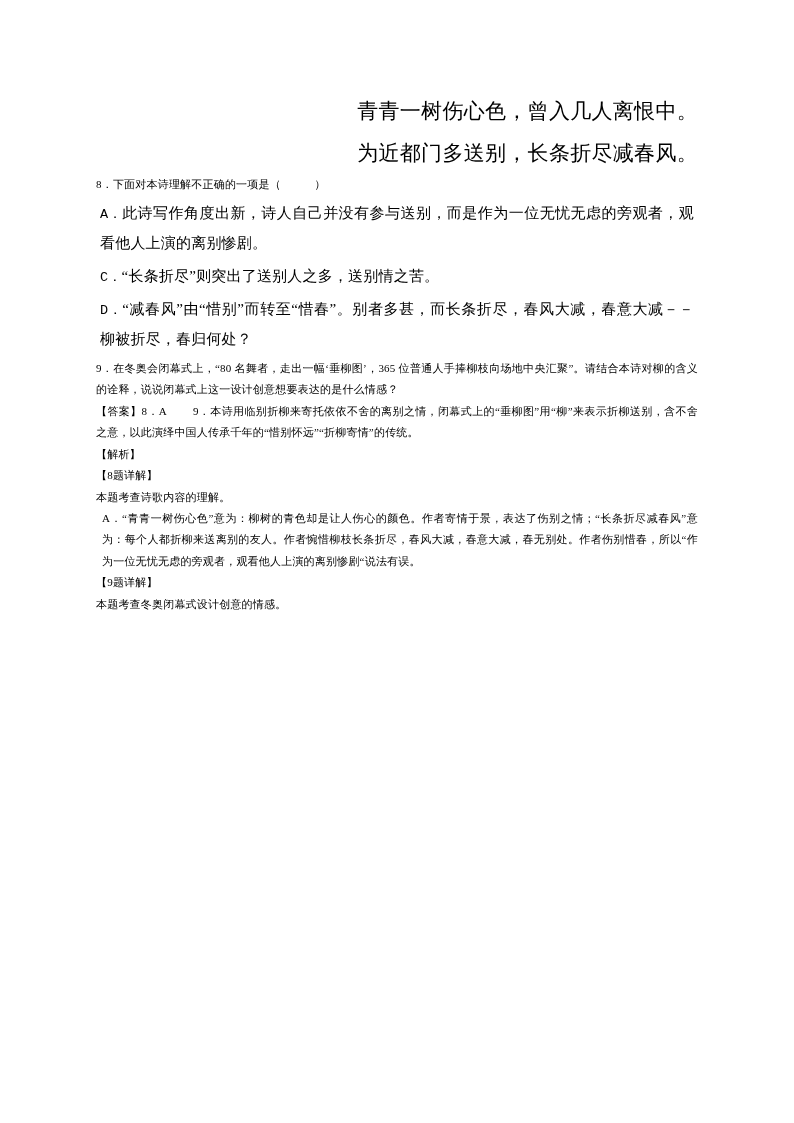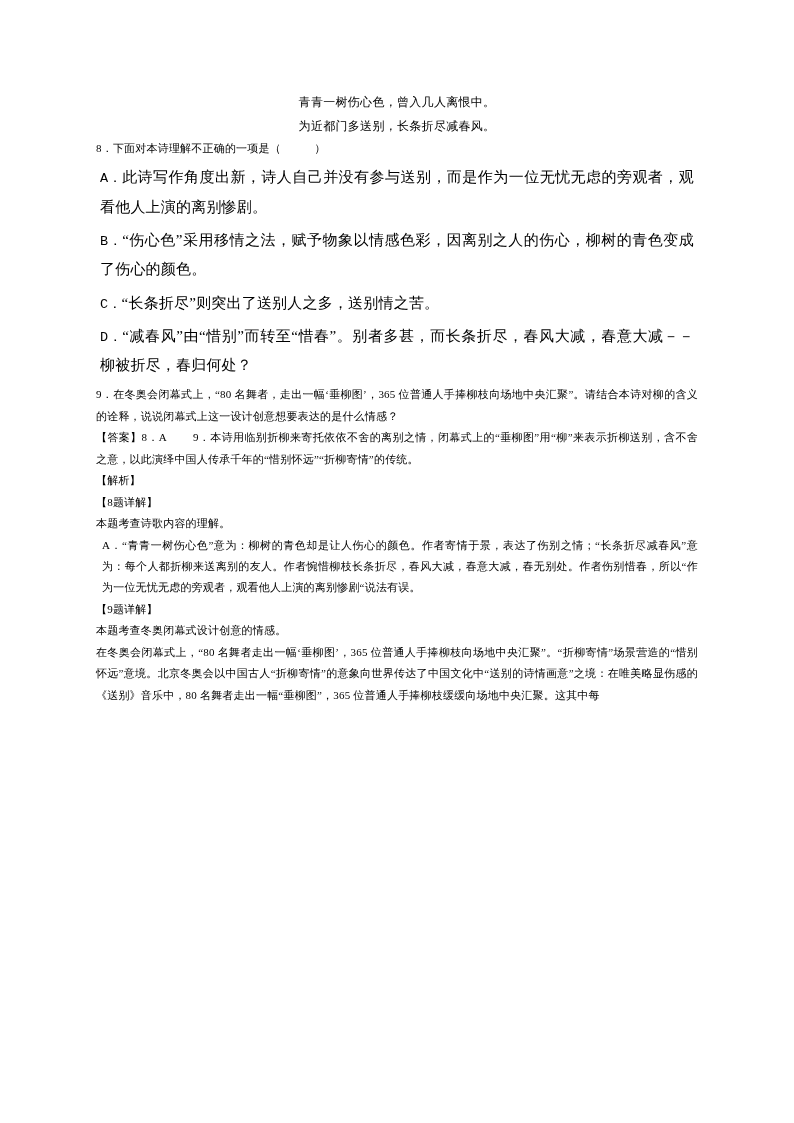--- a/index.html
+++ b/index.html
@@ -16,23 +16,23 @@
     overflow: hidden;
   }
   .page {
     box-sizing: border-box;
     width: 794px;
     height: 1123px;
     padding: 88px 96px 70px 96px;
     position: relative;
   }
   .poem-line {
-    font-size: 12px;
+    font-size: 21px;
     line-height: 2.0;
-    text-align: center;
+    text-align: right;
     letter-spacing: 0.3px;
   }
   .poem-line.first {
     margin-top: 2px;
   }
   .para {
     font-size: 11px;
     line-height: 1.95;
     text-align: justify;
     text-justify: inter-ideograph;
@@ -68,38 +68,34 @@
 
   <div class="poem-line first">青青一树伤心色，曾入几人离恨中。</div>
   <div class="poem-line">为近都门多送别，长条折尽减春风。</div>
 
   <p class="para">8．下面对本诗理解不正确的一项是（　　　）</p>
 
   <p class="opt">
     <span class="marker">A．</span><span>此诗写作角度出新，诗人自己并没有参与送别，而是作为一位无忧无虑的旁观者，观看他人上演的离别惨剧。</span>
   </p>
   <p class="opt">
-    <span class="marker">B．</span><span>“伤心色”采用移情之法，赋予物象以情感色彩，因离别之人的伤心，柳树的青色变成了伤心的颜色。</span>
-  </p>
-  <p class="opt">
     <span class="marker">C．</span><span>“长条折尽”则突出了送别人之多，送别情之苦。</span>
   </p>
   <p class="opt">
     <span class="marker">D．</span><span>“减春风”由“惜别”而转至“惜春”。别者多甚，而长条折尽，春风大减，春意大减－－柳被折尽，春归何处？</span>
   </p>
 
   <p class="para">9．在冬奥会闭幕式上，“80 名舞者，走出一幅‘垂柳图’，365 位普通人手捧柳枝向场地中央汇聚”。请结合本诗对柳的含义的诠释，说说闭幕式上这一设计创意想要表达的是什么情感？</p>
 
   <p class="para">
     <span>【答案】8．A</span><span class="sp"></span><span>9．</span><span>本诗用临别折柳来寄托依依不舍的离别之情，闭幕式上的“垂柳图”用“柳”来表示折柳送别，含不舍之意，以此演绎中国人传承千年的“惜别怀远”“折柳寄情”的传统。</span>
   </p>
 
   <p class="para">【解析】</p>
 
   <p class="para">【8题详解】</p>
   <p class="para">本题考查诗歌内容的理解。</p>
   <p class="para small-lead">A．“青青一树伤心色”意为：柳树的青色却是让人伤心的颜色。作者寄情于景，表达了伤别之情；“长条折尽减春风”意为：每个人都折柳来送离别的友人。作者惋惜柳枝长条折尽，春风大减，春意大减，春无别处。作者伤别惜春，所以“作为一位无忧无虑的旁观者，观看他人上演的离别惨剧“说法有误。</p>
 
   <p class="para">【9题详解】</p>
   <p class="para">本题考查冬奥闭幕式设计创意的情感。</p>
-  <p class="para">在冬奥会闭幕式上，“80 名舞者走出一幅‘垂柳图’，365 位普通人手捧柳枝向场地中央汇聚”。“折柳寄情”场景营造的“惜别怀远”意境。北京冬奥会以中国古人“折柳寄情”的意象向世界传达了中国文化中“送别的诗情画意”之境：在唯美略显伤感的《送别》音乐中，80 名舞者走出一幅“垂柳图”，365 位普通人手捧柳枝缓缓向场地中央汇聚。这其中每</p>
 
 </div>
 
 </body></html>

